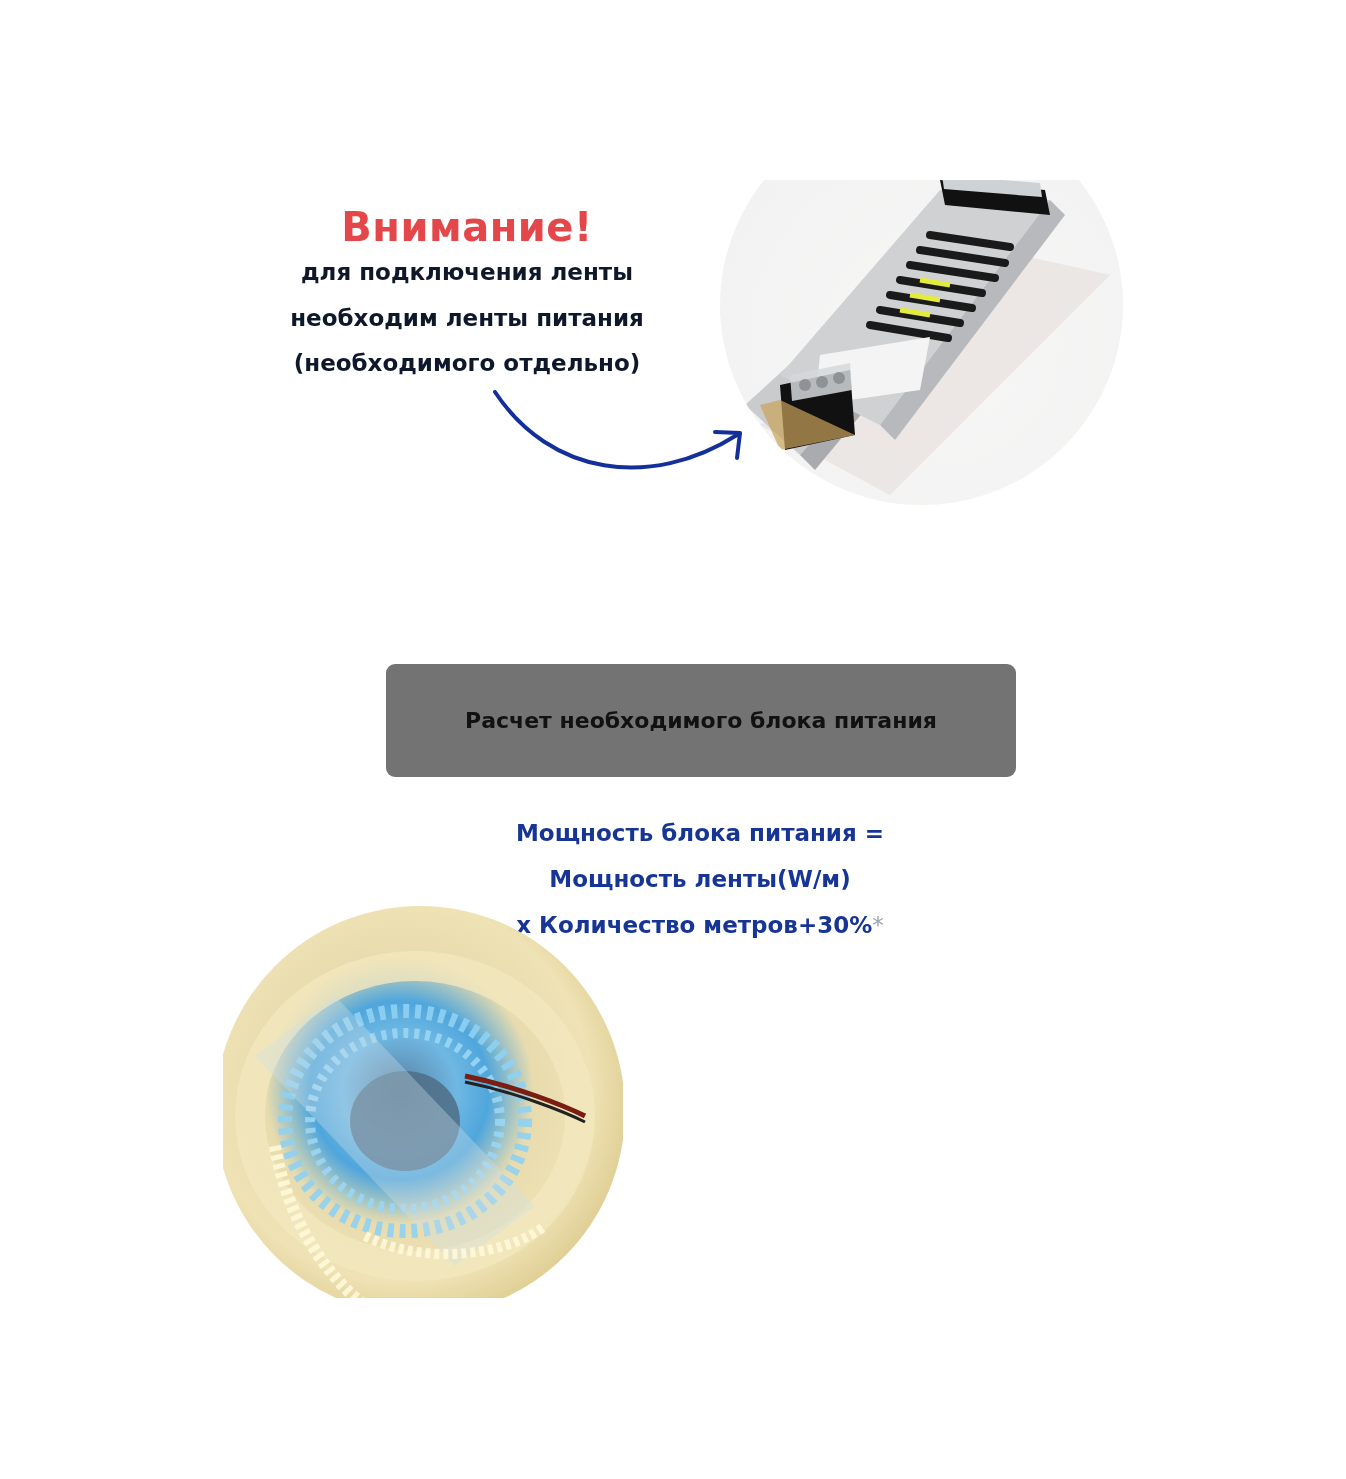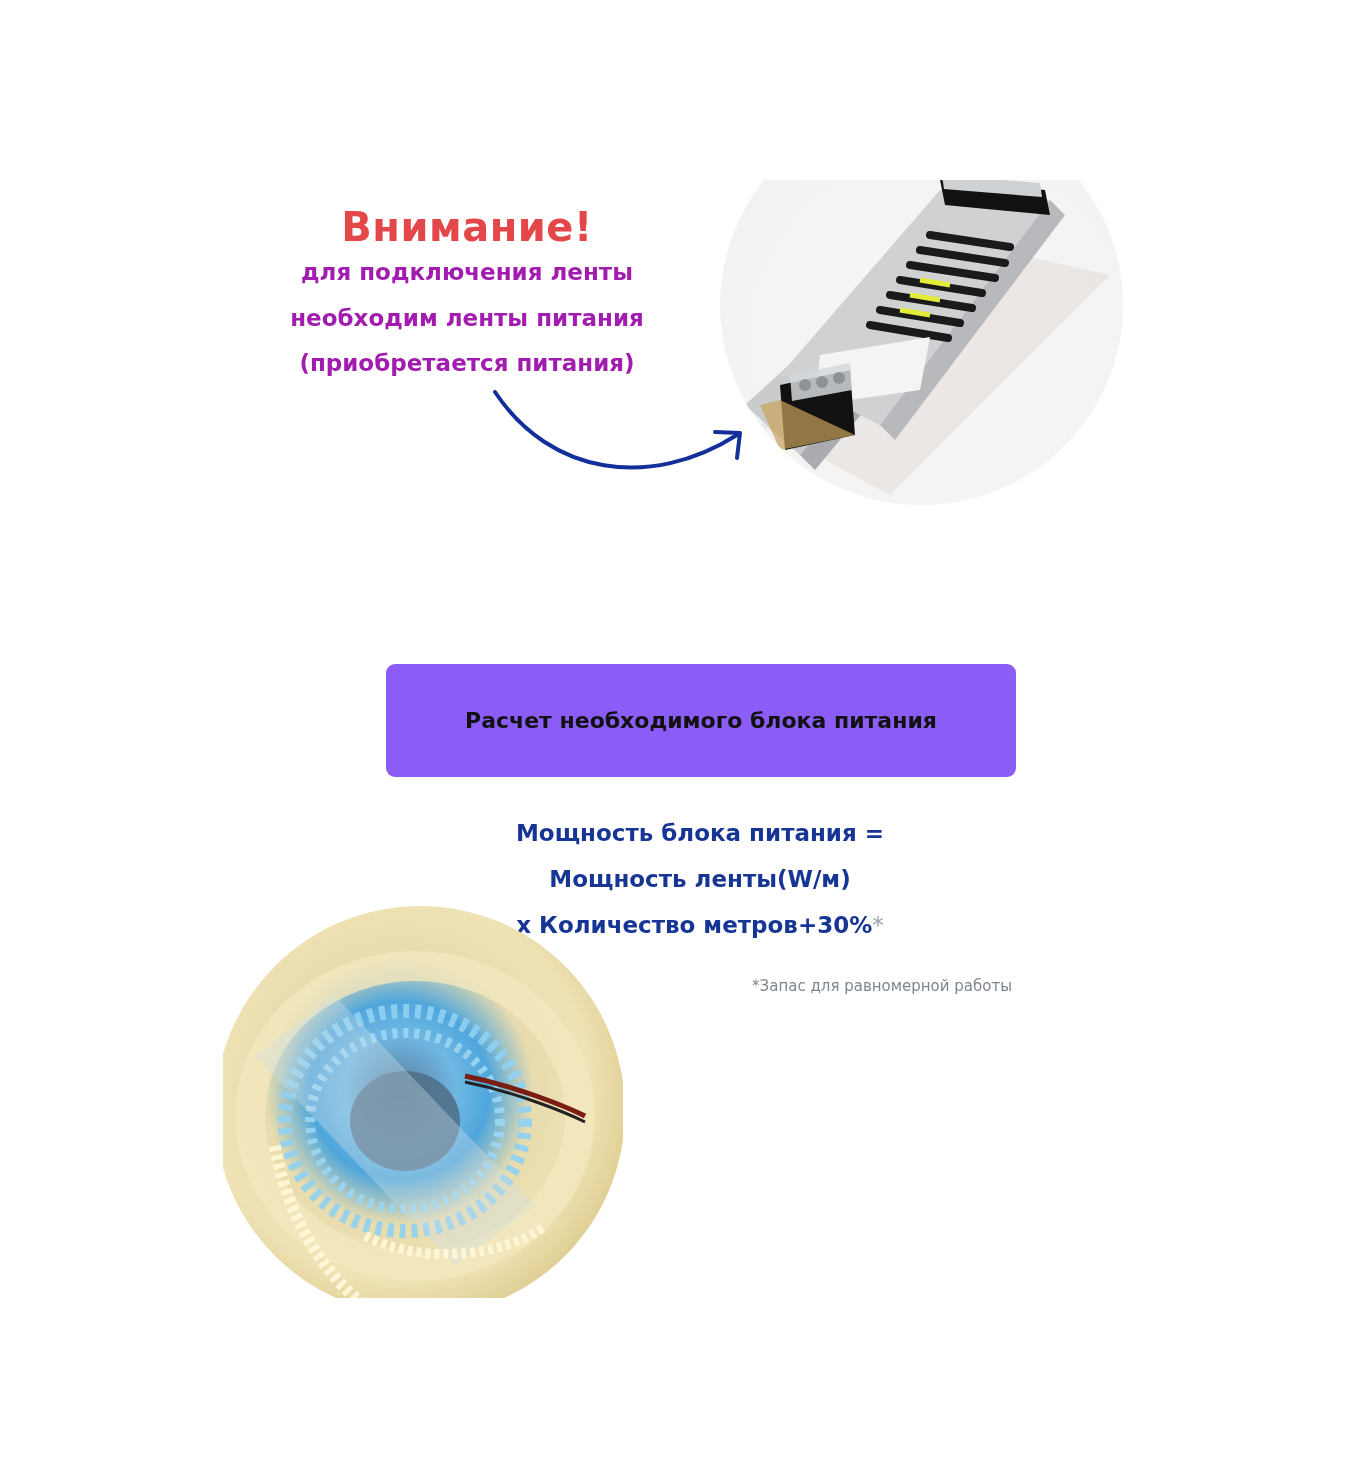--- a/index.html
+++ b/index.html
@@ -4,31 +4,31 @@
 <style>
   html, body { margin: 0; padding: 0; background: #ffffff; }
   body { width: 1346px; height: 1479px; position: relative; overflow: hidden;
          font-family: "DejaVu Sans", sans-serif; }
   .abs { position: absolute; }
 
   
   .attention-title { left: 280px; top: 176px; width: 374px; text-align: center;
     font-size: 40px; font-weight: bold; color: #e4474a; letter-spacing: 0.5px; margin-top: 28px; }
   .attention-line { left: 260px; width: 414px; text-align: center;
-    font-size: 23px; font-weight: bold; color: #a21caf; white-space: nowrap; }
+    font-size: 23px; font-weight: bold; color: #0f172a; white-space: nowrap; }
   .l1 { top: 259px; } .l2 { top: 305px; } .l3 { top: 350px; }
 
   .arrow { left: 480px; top: 380px; width: 280px; height: 110px; }
 
   .psu-clip { left: 700px; top: 180px; width: 440px; height: 330px; overflow: hidden; }
   .psu-circle { position: absolute; left: 20px; top: -75px; width: 403px; height: 400px;
     border-radius: 50%; background: radial-gradient(circle at 55% 60%, #f7f7f6 0%, #f2f3f2 60%, #eff0ef 100%); overflow: hidden; }
 
   
-  .calc-box { left: 386px; top: 664px; width: 630px; height: 113px; background: #8b5cf6;
+  .calc-box { left: 386px; top: 664px; width: 630px; height: 113px; background: #737373;
     border-radius: 9px; display: flex; flex-direction: column; align-items: center; justify-content: center; }
   .calc-line { font-size: 22px; font-weight: bold; color: #111111; line-height: 37px; white-space: nowrap; }
 
   .formula-line { left: 430px; width: 540px; text-align: center; font-size: 23px;
     font-weight: bold; color: #163594; white-space: nowrap; }
   .f1 { top: 820px; } .f2 { top: 866px; } .f3 { top: 912px; }
   .asterisk { color: #9aa3ad; font-weight: normal; }
 
   .footnote { left: 640px; width: 372px; text-align: right; font-size: 15px;
     color: #7d8690; line-height: 22px; top: 975px; }
@@ -36,21 +36,21 @@
   .led-clip { left: 223px; top: 900px; width: 400px; height: 398px; overflow: hidden; }
   .led-circle { position: absolute; left: -8px; top: 6px; width: 410px; height: 410px; border-radius: 50%;
     background: radial-gradient(circle at 45% 45%, #5a7fa0 0%, #6fb8e3 18%, #4fa6dc 28%, #e8dcae 42%, #efe2b4 60%, #d8c686 80%, #7a7a80 100%); overflow: hidden; }
 </style>
 </head>
 <body>
 
 <div class="abs attention-title">Внимание!</div>
 <div class="abs attention-line l1">для подключения ленты</div>
 <div class="abs attention-line l2">необходим ленты питания</div>
-<div class="abs attention-line l3">(приобретается питания)</div>
+<div class="abs attention-line l3">(необходимого отдельно)</div>
 
 <svg class="abs arrow" viewBox="0 0 280 110">
   <path d="M15 12 C 70 95, 170 110, 257 55" fill="none" stroke="#13309a" stroke-width="4" stroke-linecap="round"></path>
   <path d="M235 52 L260 53 L257 78" fill="none" stroke="#13309a" stroke-width="4" stroke-linecap="round" stroke-linejoin="round"></path>
 </svg>
 
 <div class="abs psu-clip">
   <div class="psu-circle">
     <svg width="403" height="400" viewBox="0 0 403 400">
 
@@ -94,21 +94,20 @@
 
 <div class="abs calc-box">
   <div class="calc-line">Расчет необходимого блока питания</div>
 </div>
 
 <div class="abs formula-line f1">Мощность блока питания =</div>
 <div class="abs formula-line f2">Мощность ленты(W/м)</div>
 <div class="abs formula-line f3"><span>х Количество метров+30%</span><span class="asterisk">*</span></div>
 
 <div class="abs footnote">
-  <div>*Запас для равномерной работы</div>
 </div>
 
 <div class="abs led-clip">
   <div class="led-circle">
     <svg width="410" height="410" viewBox="0 0 410 410">
       <ellipse cx="200" cy="210" rx="165" ry="150" fill="none" stroke="#f3e7be" stroke-width="30" opacity="0.8"></ellipse>
       <ellipse cx="190" cy="215" rx="120" ry="110" fill="none" stroke="#8fd0f2" stroke-width="14" stroke-dasharray="6 6" opacity="0.9"></ellipse>
       <ellipse cx="190" cy="215" rx="95" ry="88" fill="none" stroke="#9ad6f4" stroke-width="10" stroke-dasharray="5 6" opacity="0.9"></ellipse>
       <ellipse cx="190" cy="215" rx="55" ry="50" fill="#4f6d86" opacity="0.85"></ellipse>
       <polygon points="40,150 120,90 320,300 240,360" fill="#cfe0e8" opacity="0.35"></polygon>

